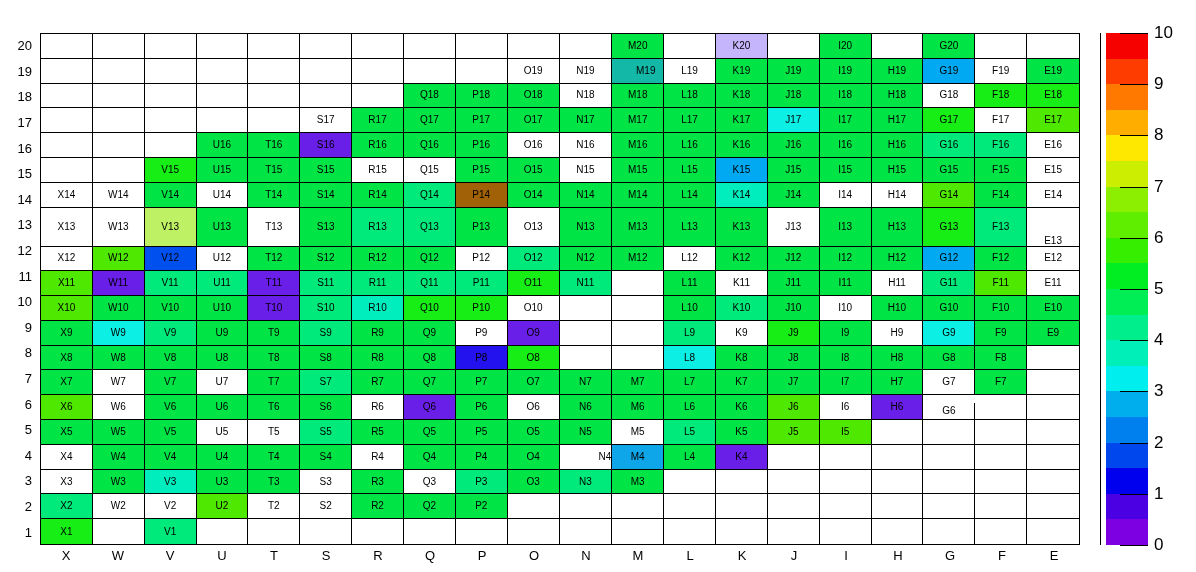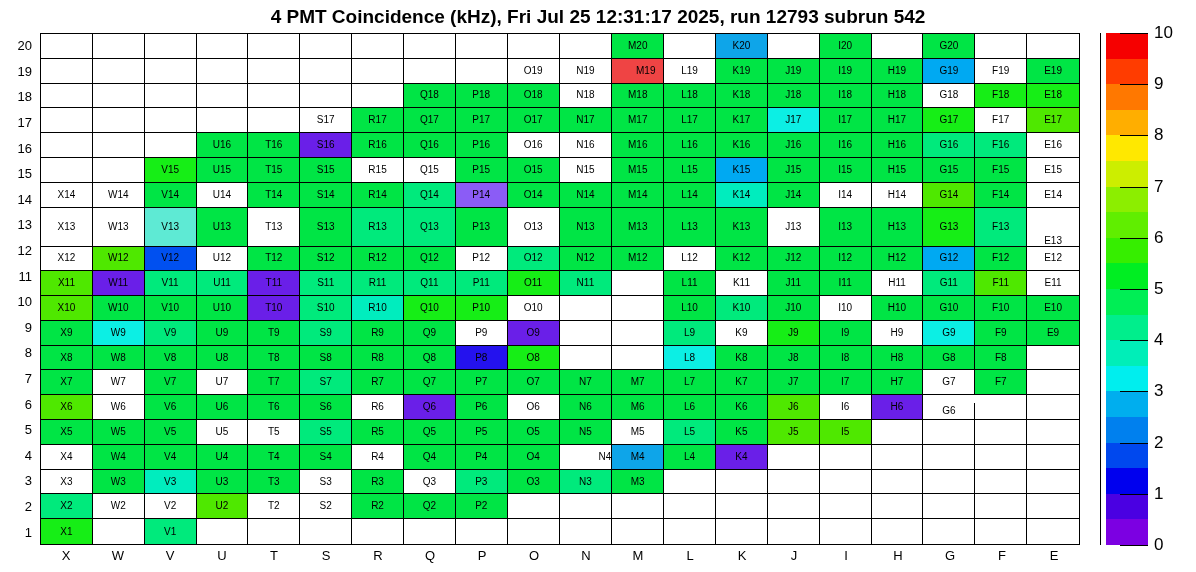--- a/index.html
+++ b/index.html
@@ -21,38 +21,37 @@
   #cbar{position:absolute;left:1106px;top:33px;width:42px;height:512px;}
   .band{position:absolute;left:0;width:42px;}
   .cbaxis{position:absolute;left:1100px;top:33px;width:1px;height:512px;background:#000;}
   .tick{position:absolute;height:1px;background:#000;width:28px;left:1120px;}
   .ticklab{position:absolute;left:1154px;width:40px;font-size:17px;text-align:left;}
 </style>
 </head>
 <body>
 
 <div id="stage">
-  <div class="title">4 PMT Coincidence (kHz), Fri Jul 25 12:31:17 2025, run 12793 subrun 542</div>
   <div id="grid">
       <div class="cell"></div>
       <div class="cell"></div>
       <div class="cell"></div>
       <div class="cell"></div>
       <div class="cell"></div>
       <div class="cell"></div>
       <div class="cell"></div>
       <div class="cell"></div>
       <div class="cell"></div>
       <div class="cell"></div>
       <div class="cell"></div>
       <div class="cell" style="background: rgb(0, 229, 69);">
         <span>M20</span>
       </div>
       <div class="cell"></div>
-      <div class="cell" style="background: #0ea5e9; align-items: center;">
+      <div class="cell" style="background: #c4b5fd; align-items: center;">
         <span>K20</span>
       </div>
       <div class="cell"></div>
       <div class="cell" style="background: rgb(0, 229, 69);">
         <span>I20</span>
       </div>
       <div class="cell"></div>
       <div class="cell" style="background: rgb(0, 229, 69);">
         <span>G20</span>
       </div>
@@ -66,21 +65,21 @@
       <div class="cell"></div>
       <div class="cell"></div>
       <div class="cell"></div>
       <div class="cell"></div>
       <div class="cell" style="background: rgb(255, 255, 255);">
         <span>O19</span>
       </div>
       <div class="cell" style="background: rgb(255, 255, 255);">
         <span>N19</span>
       </div>
-      <div class="cell" style="background: #ef4444; padding-left: 16px;">
+      <div class="cell" style="background: #14b8a6; padding-left: 16px;">
         <span>M19</span>
       </div>
       <div class="cell" style="background: rgb(255, 255, 255);">
         <span>L19</span>
       </div>
       <div class="cell" style="background: rgb(0, 229, 69);">
         <span>K19</span>
       </div>
       <div class="cell" style="background: rgb(0, 229, 69);">
         <span>J19</span>
@@ -323,21 +322,21 @@
       </div>
       <div class="cell" style="background: rgb(0, 229, 69);">
         <span>S14</span>
       </div>
       <div class="cell" style="background: rgb(0, 229, 69);">
         <span>R14</span>
       </div>
       <div class="cell" style="background: rgb(0, 234, 124);">
         <span>Q14</span>
       </div>
-      <div class="cell" style="background: #8b5cf6;">
+      <div class="cell" style="background: #a16207;">
         <span>P14</span>
       </div>
       <div class="cell" style="background: rgb(0, 229, 69);">
         <span>O14</span>
       </div>
       <div class="cell" style="background: rgb(0, 229, 69);">
         <span>N14</span>
       </div>
       <div class="cell" style="background: rgb(0, 229, 69);">
         <span>M14</span>
@@ -365,21 +364,21 @@
       </div>
       <div class="cell" style="background: rgb(255, 255, 255);">
         <span>E14</span>
       </div>
       <div class="cell" style="background: rgb(255, 255, 255);">
         <span>X13</span>
       </div>
       <div class="cell" style="background: rgb(255, 255, 255);">
         <span>W13</span>
       </div>
-      <div class="cell" style="background: #5eead4; align-items: center;">
+      <div class="cell" style="background: #bef264; align-items: center;">
         <span>V13</span>
       </div>
       <div class="cell" style="background: rgb(0, 229, 69);">
         <span>U13</span>
       </div>
       <div class="cell" style="background: rgb(255, 255, 255);">
         <span>T13</span>
       </div>
       <div class="cell" style="background: rgb(0, 229, 69);">
         <span>S13</span>

